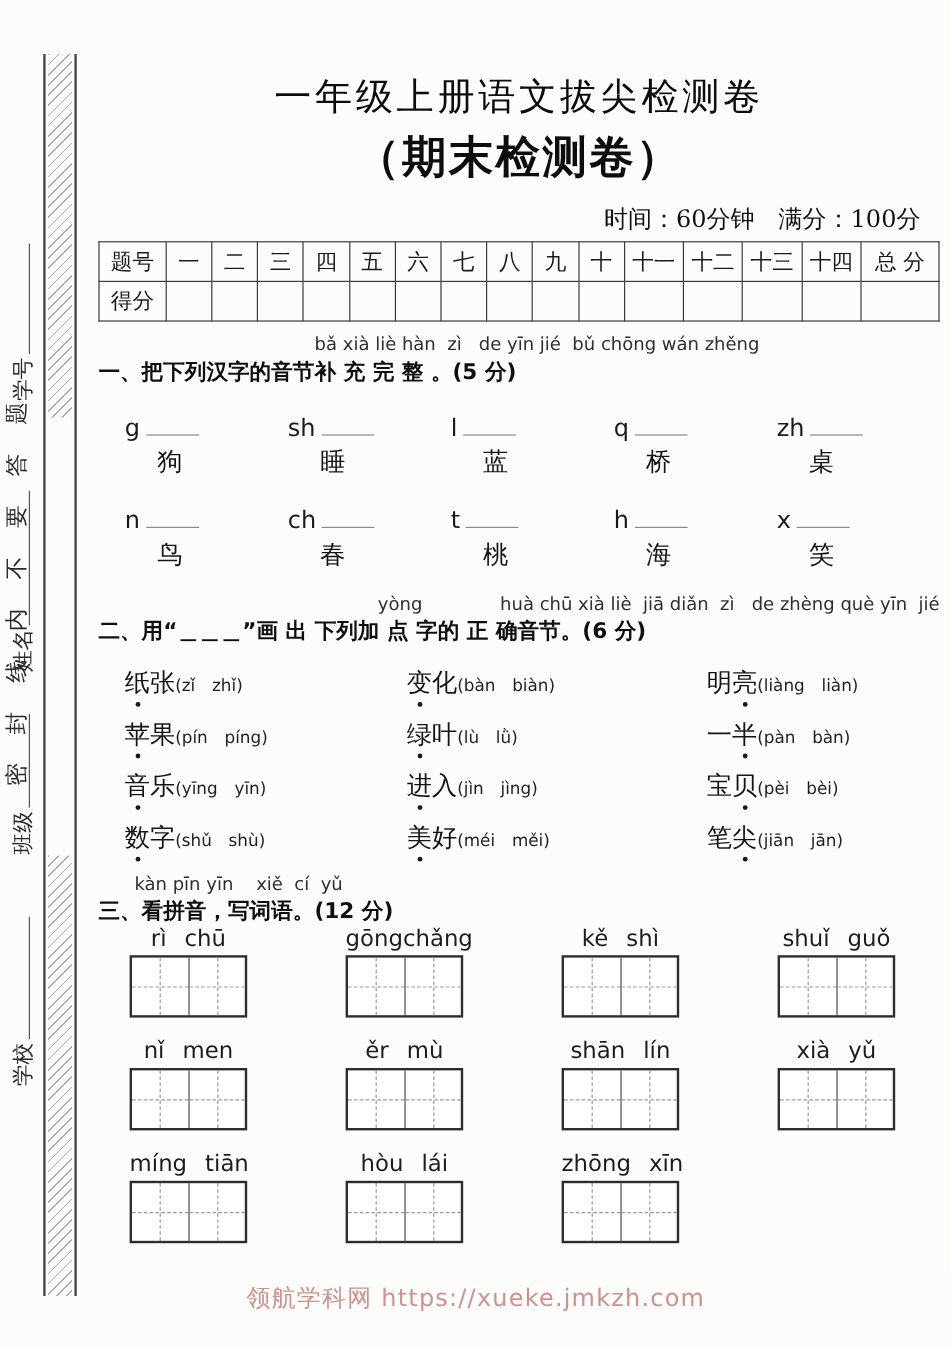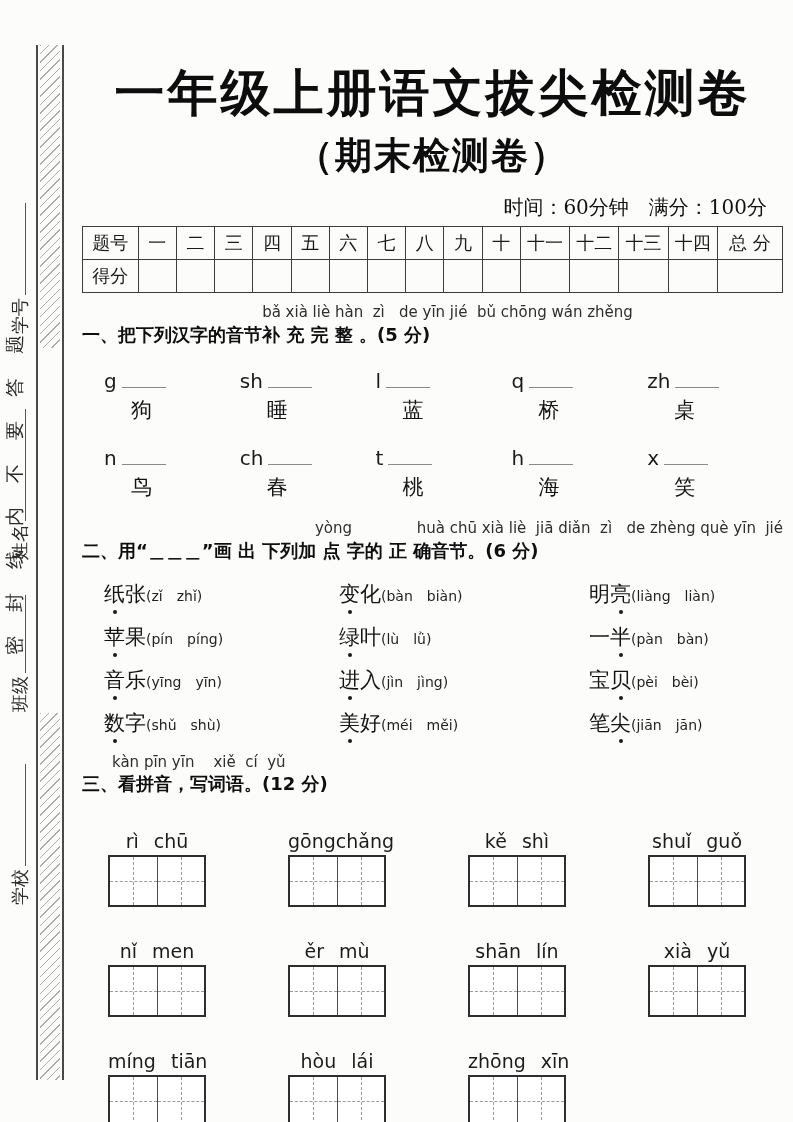--- a/index.html
+++ b/index.html
@@ -37,21 +37,21 @@
   .slw-1 .seal-label { width:142px; }
   .slw-2 .seal-label { width:162px; }
   .slw-3 .seal-label { width:127px; }
   .slw-4 .seal-label { width:153px; }
   .seal-blank { display:inline-block; height:12px; border-bottom:1.5px solid #555; margin-left:3px; vertical-align:baseline; }
   .sb-1 { width:92px; } .sb-2 { width:112px; } .sb-3 { width:78px; } .sb-4 { width:102px; }
 
   
   .content { position:absolute; left:82px; top:0; width:701px; }
 
-  .title-1 { margin-top:60px; text-align:center; font-size:50px; font-weight:bold; letter-spacing:3px; color:#0d0d0d; }
+  .title-1 { margin-top:60px; text-align:center; font-size:31px; font-weight:normal; letter-spacing:3px; color:#0d0d0d; }
   .title-2 { margin-top:4px; text-align:center; font-size:37px; font-weight:bold; letter-spacing:2px; color:#0d0d0d; }
   .info-line { margin-top:13px; text-align:right; padding-right:16px; font-size:20px; font-family:"DejaVu Serif", serif; color:#111; }
 
   table.score { width:100%; border-collapse:collapse; margin-top:5px; table-layout:fixed; }
   table.score td {
     border:1.8px solid #3d3d3d; height:33px; text-align:center;
     font-size:18px; color:#1a1a1a; overflow:hidden; white-space:nowrap;
   }
   col.c-qh { width:7.8%; } col.c-s { width:5.35%; } col.c-d { width:6.9%; } col.c-zf { width:9.1%; }
 
@@ -72,21 +72,21 @@
   .sec2 .pinyin-line { padding-left:22px;text-align:right; }
   .s2-grid { display:grid; grid-template-columns:235px 250px 216px; row-gap:15px; margin-top:17px; padding-left:22px; }
   .s2-item { font-size:20px; white-space:nowrap; }
   .zi { position:relative; display:inline-block; font-size:21px; color:#141414; }
   .zi.dot::after { content:""; position:absolute; left:50%; bottom:-6px; width:4px; height:4px; background:#1a1a1a; border-radius:50%; transform:translateX(-50%); }
   .s2-opts { font-size:14px; color:#1f1f1f; }
 
   
   .sec3 { margin-top:16px; }
   .sec3 .pinyin-line { padding-left:30px; }
-  .s3-grid { display:grid; grid-template-columns:repeat(4,180px); row-gap:33px; margin-top:34px; padding-left:26px; }
+  .s3-grid { display:grid; grid-template-columns:repeat(4,180px); row-gap:17px; margin-top:0; padding-left:26px; }
   .s3-label { width:98px; text-align:center; font-size:19px; color:#1c1c1c; word-spacing:9px; white-space:nowrap; margin-bottom:3px; }
   .tzg-box { width:98px; height:52px; border:2px solid #2e2e2e; display:flex; background:#fff; }
   .tzg-cell { flex:1; position:relative; }
   .tzg-cell + .tzg-cell { border-left:1.6px solid #4c4c4c; }
   .tzg-cell::before { content:""; position:absolute; left:0; right:0; top:50%; border-top:1.4px dashed #9a9a9a; }
   .tzg-cell::after { content:""; position:absolute; top:0; bottom:0; left:50%; border-left:1.4px dashed #9a9a9a; }
 
   .footer-line { position:absolute; left:0; right:0; top:1068px; text-align:center; font-size:20px; color:#cf918e; letter-spacing:1px; }
 </style>
 </head>
@@ -329,14 +329,15 @@
             <div class="tzg-box">
               <div class="tzg-cell"></div>
               <div class="tzg-cell"></div>
             </div>
           </div>
       </div>
     </div>
 
   </div>
 
+  <div class="footer-line">领航学科网 https://xueke.jmkzh.com</div>
 
 </div>
 
 </body></html>

